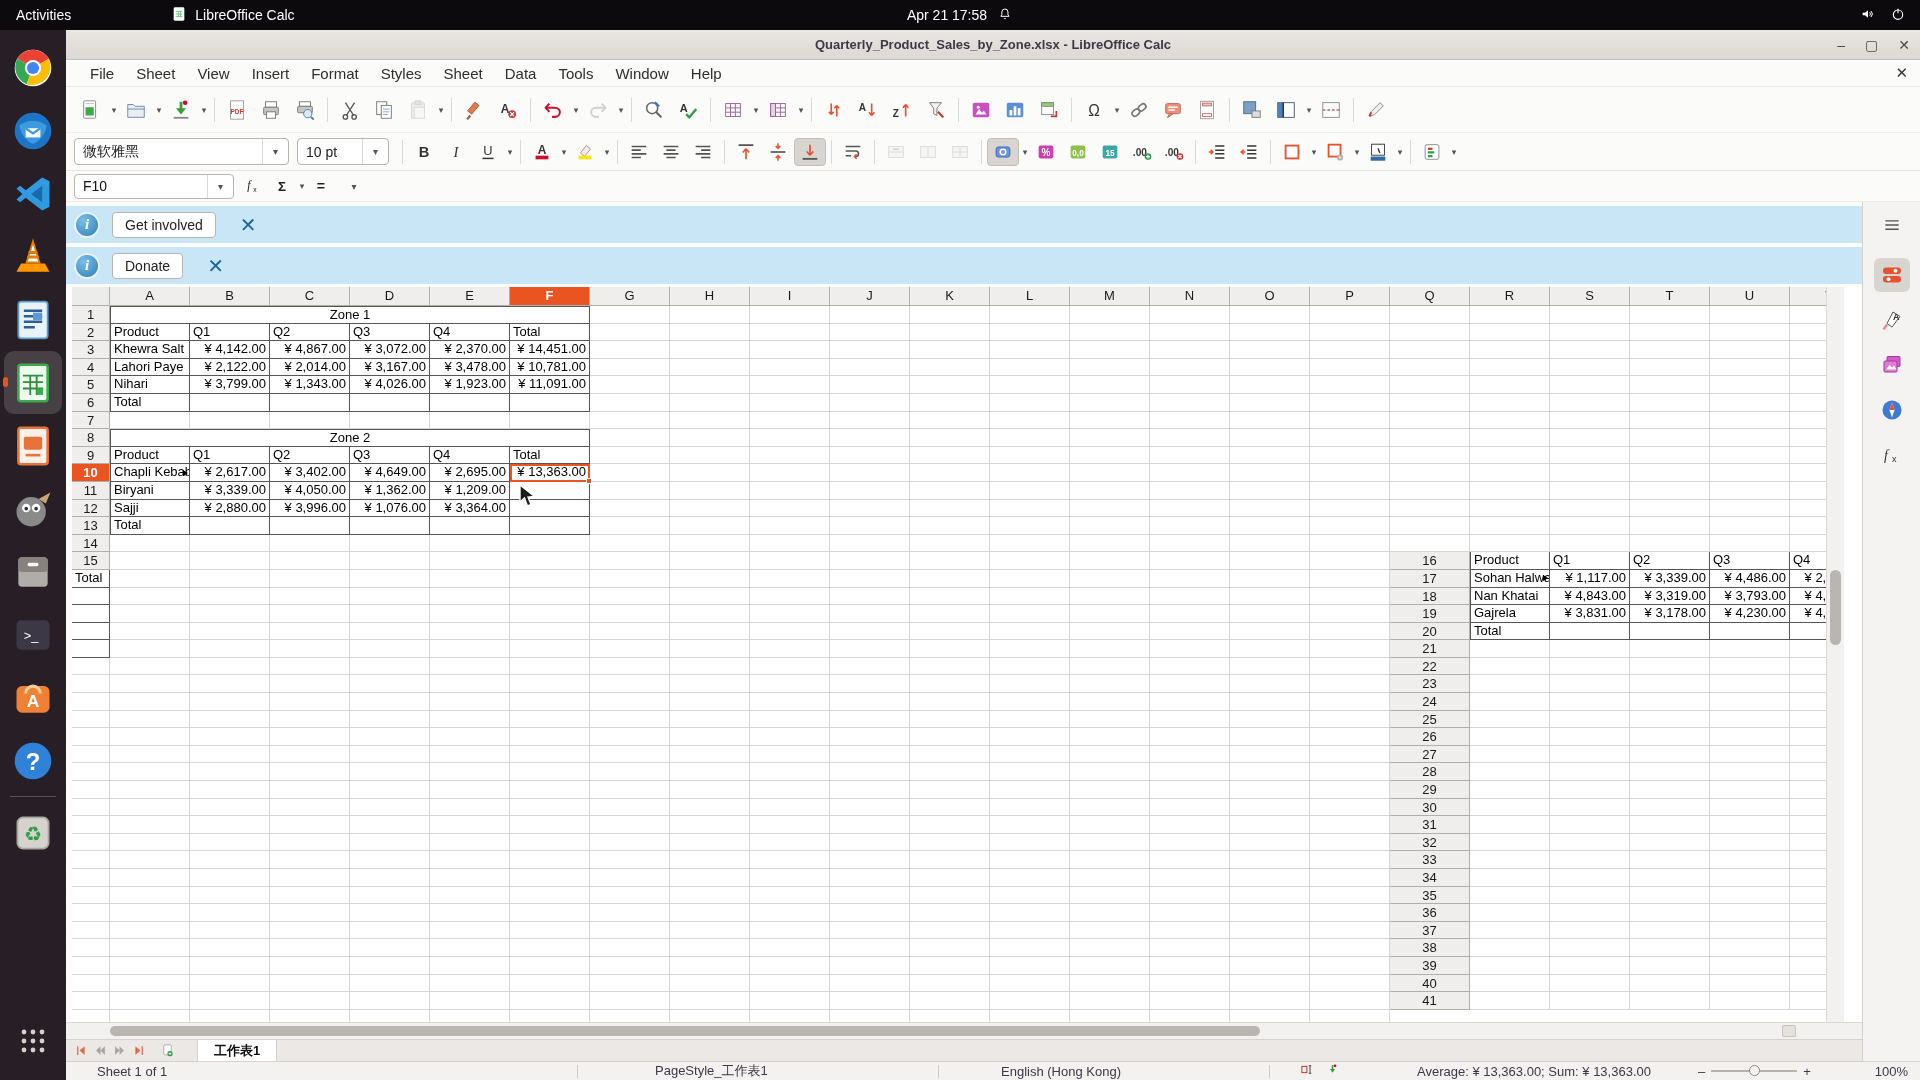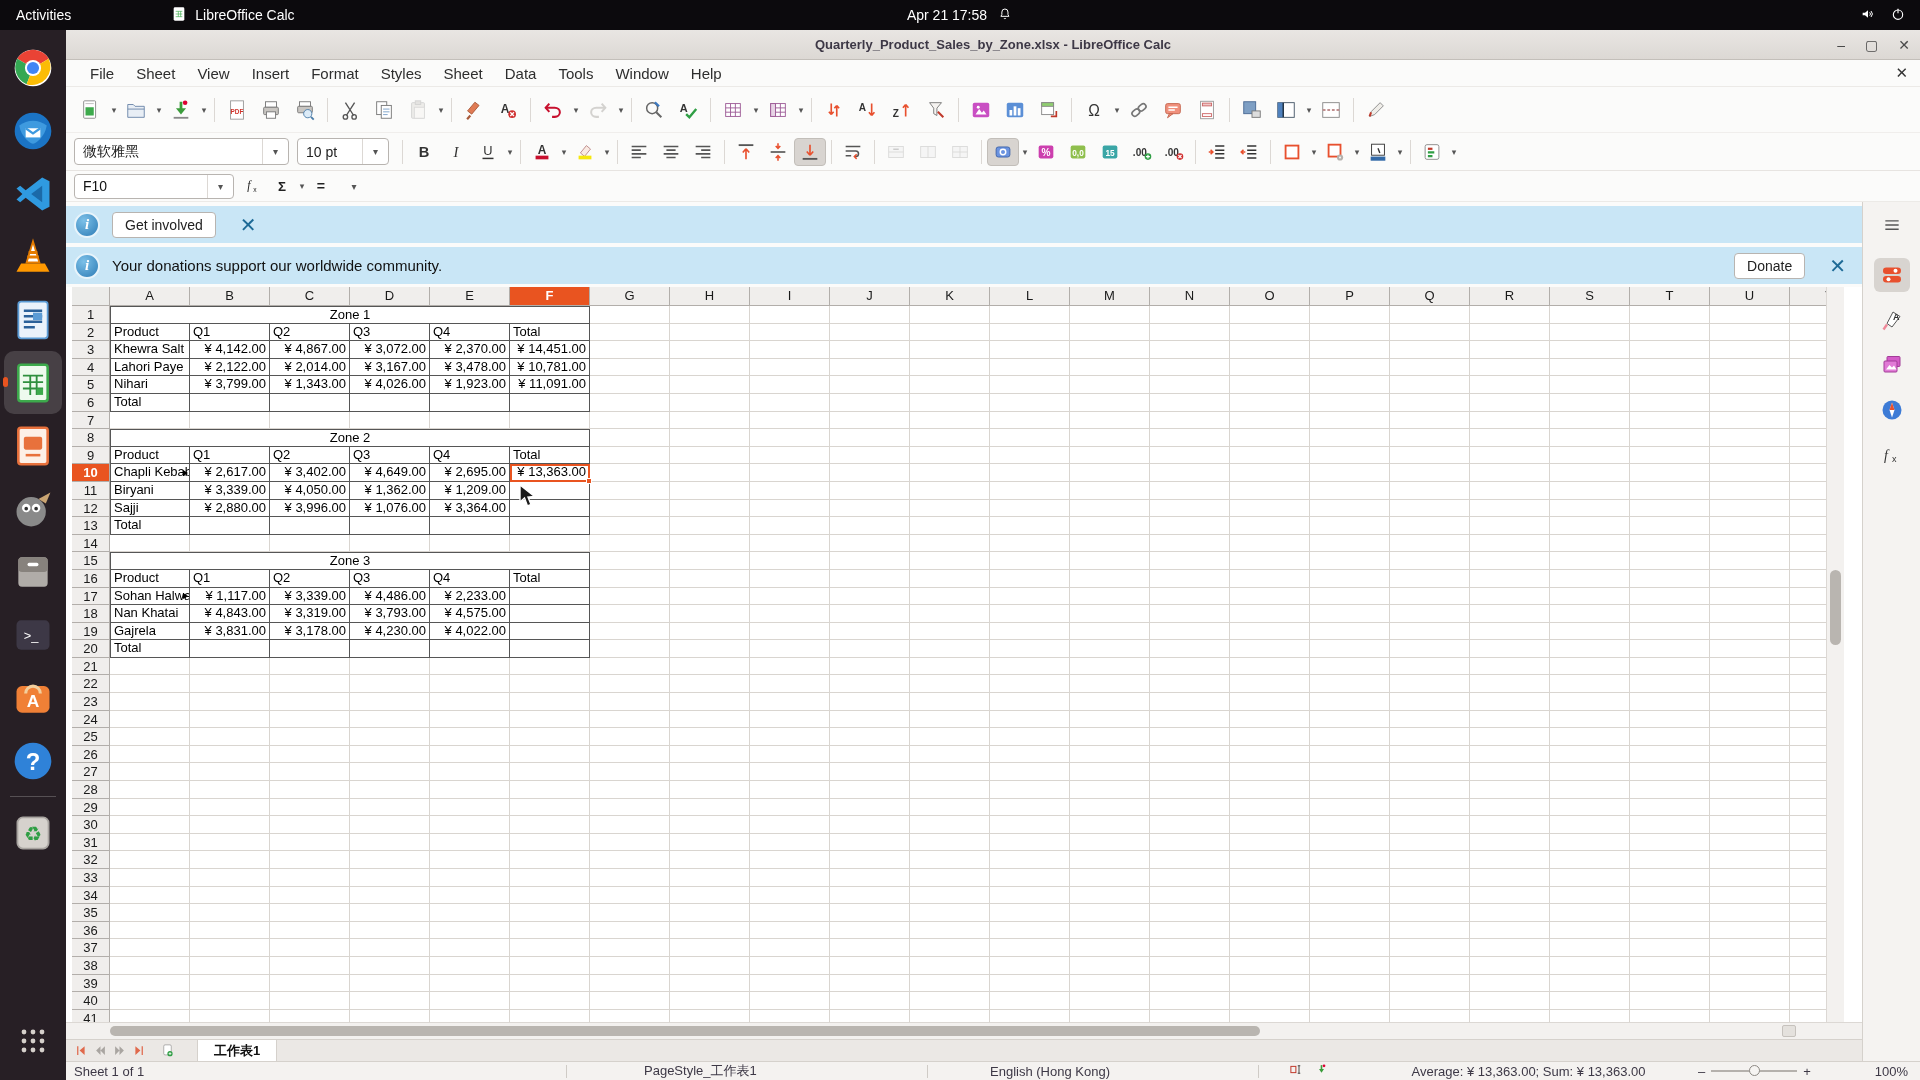--- a/index.html
+++ b/index.html
@@ -99,21 +99,21 @@
   .hthumb{position:absolute;left:44px;top:3px;width:1150px;height:10px;border-radius:5px;background:#b9b5b0;}
   .hcorner{position:absolute;right:66px;top:2px;width:14px;height:12px;background:#e4e1dd;border:1px solid #c6c2bd;border-radius:2px;}
 
   .tabbar{height:22px;background:#ebe8e5;display:flex;align-items:center;border-top:1px solid #d5d1cc;}
   .navbtns{display:flex;align-items:center;gap:4px;padding:0 8px;}
   .sheet-tab{height:22px;background:#fff;display:flex;align-items:center;padding:0 16px;font-size:13px;font-weight:700;color:#111;
     border-right:1px solid #d5d1cc;border-left:1px solid #d5d1cc;margin-left:14px;}
 
   .statusbar{height:19px;background:#f4f2f0;border-top:1px solid #d5d1cc;display:flex;align-items:center;font-size:13px;color:#3d3846;}
   .ssep{width:1px;height:13px;background:#cfcbc6;}
-  .s1{width:500px;padding-left:8px;}
+  .s1{width:500px;padding-left:20px;margin-left:11px;}
   .s2{width:360px;padding-left:77px;}
   .s3{width:330px;padding-left:62px;}
   .sicons{width:100px;display:flex;align-items:center;gap:10px;justify-content:center;}
   .s4{flex:1;text-align:center;}
   .zoomctl{width:150px;display:flex;align-items:center;gap:6px;}
   .ztrack{position:relative;width:86px;height:2px;background:#b5b1ad;}
   .zthumb{position:absolute;left:38px;top:-5px;width:11px;height:11px;border-radius:50%;background:#f6f4f2;border:1px solid #8d8984;}
   .spct{width:72px;text-align:right;padding-right:12px;}
 
   
@@ -763,21 +763,20 @@
 
     <div class="content">
       <div class="content-left">
         <div class="notif">
           <span class="notif-icon">i</span>
           <span class="notif-btn">Get involved</span>
           <span class="notif-close">✕</span>
         </div>
         <div class="notif">
           <span class="notif-icon">i</span>
-          <span class="notif-text">Your donations support our worldwide community.</span>
           <span class="notif-btn">Donate</span>
           <span class="notif-close">✕</span>
         </div>
 
         <div class="sheet-area">
           <div class="gridclip">
               <div class="grid" id="grid">
                 <div class="corner"></div>
                 <div class="hcell">A</div>
                 <div class="hcell">B</div>
@@ -1107,21 +1106,20 @@
                 <div class="cell " style=""></div>
                 <div class="cell " style=""></div>
                 <div class="cell " style=""></div>
                 <div class="cell " style=""></div>
                 <div class="cell " style=""></div>
                 <div class="cell " style=""></div>
                 <div class="cell " style=""></div>
                 <div class="cell " style=""></div>
                 <div class="cell " style=""></div>
                 <div class="hcell">15</div>
-                <div class="cell tc zc bl bt" style="grid-column:span 6;">Zone 3</div>
                 <div class="cell " style=""></div>
                 <div class="cell " style=""></div>
                 <div class="cell " style=""></div>
                 <div class="cell " style=""></div>
                 <div class="cell " style=""></div>
                 <div class="cell " style=""></div>
                 <div class="cell " style=""></div>
                 <div class="cell " style=""></div>
                 <div class="cell " style=""></div>
                 <div class="cell " style=""></div>

